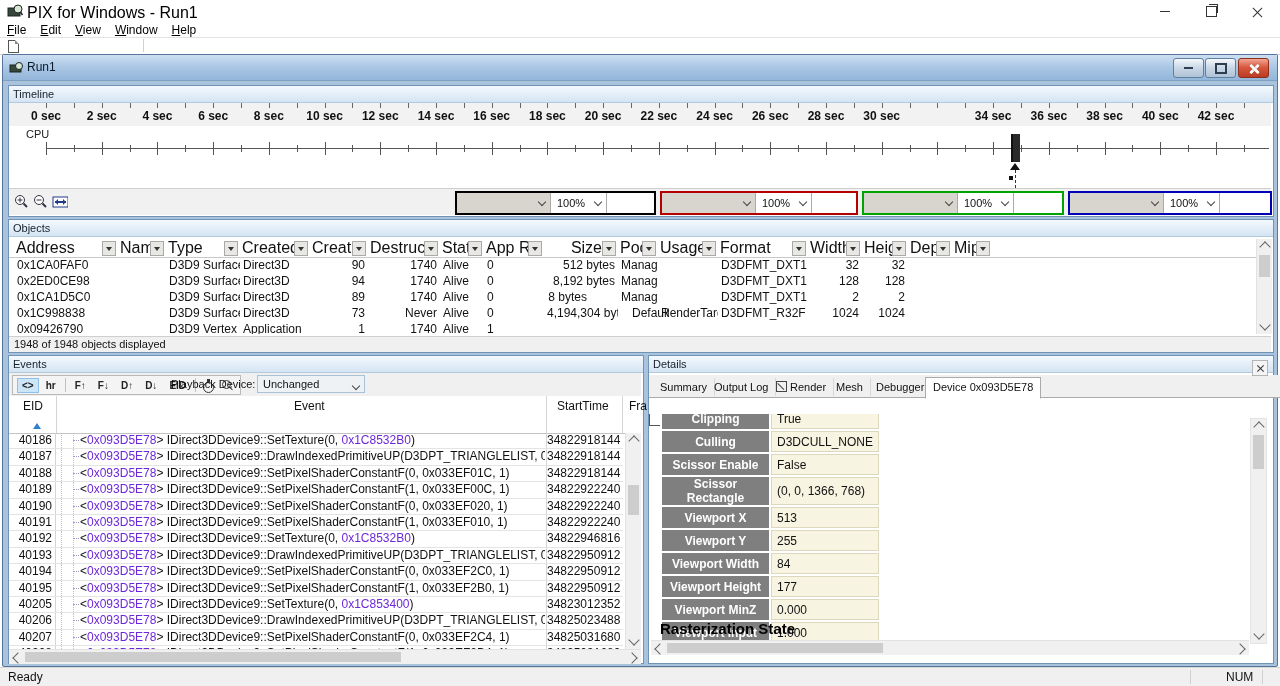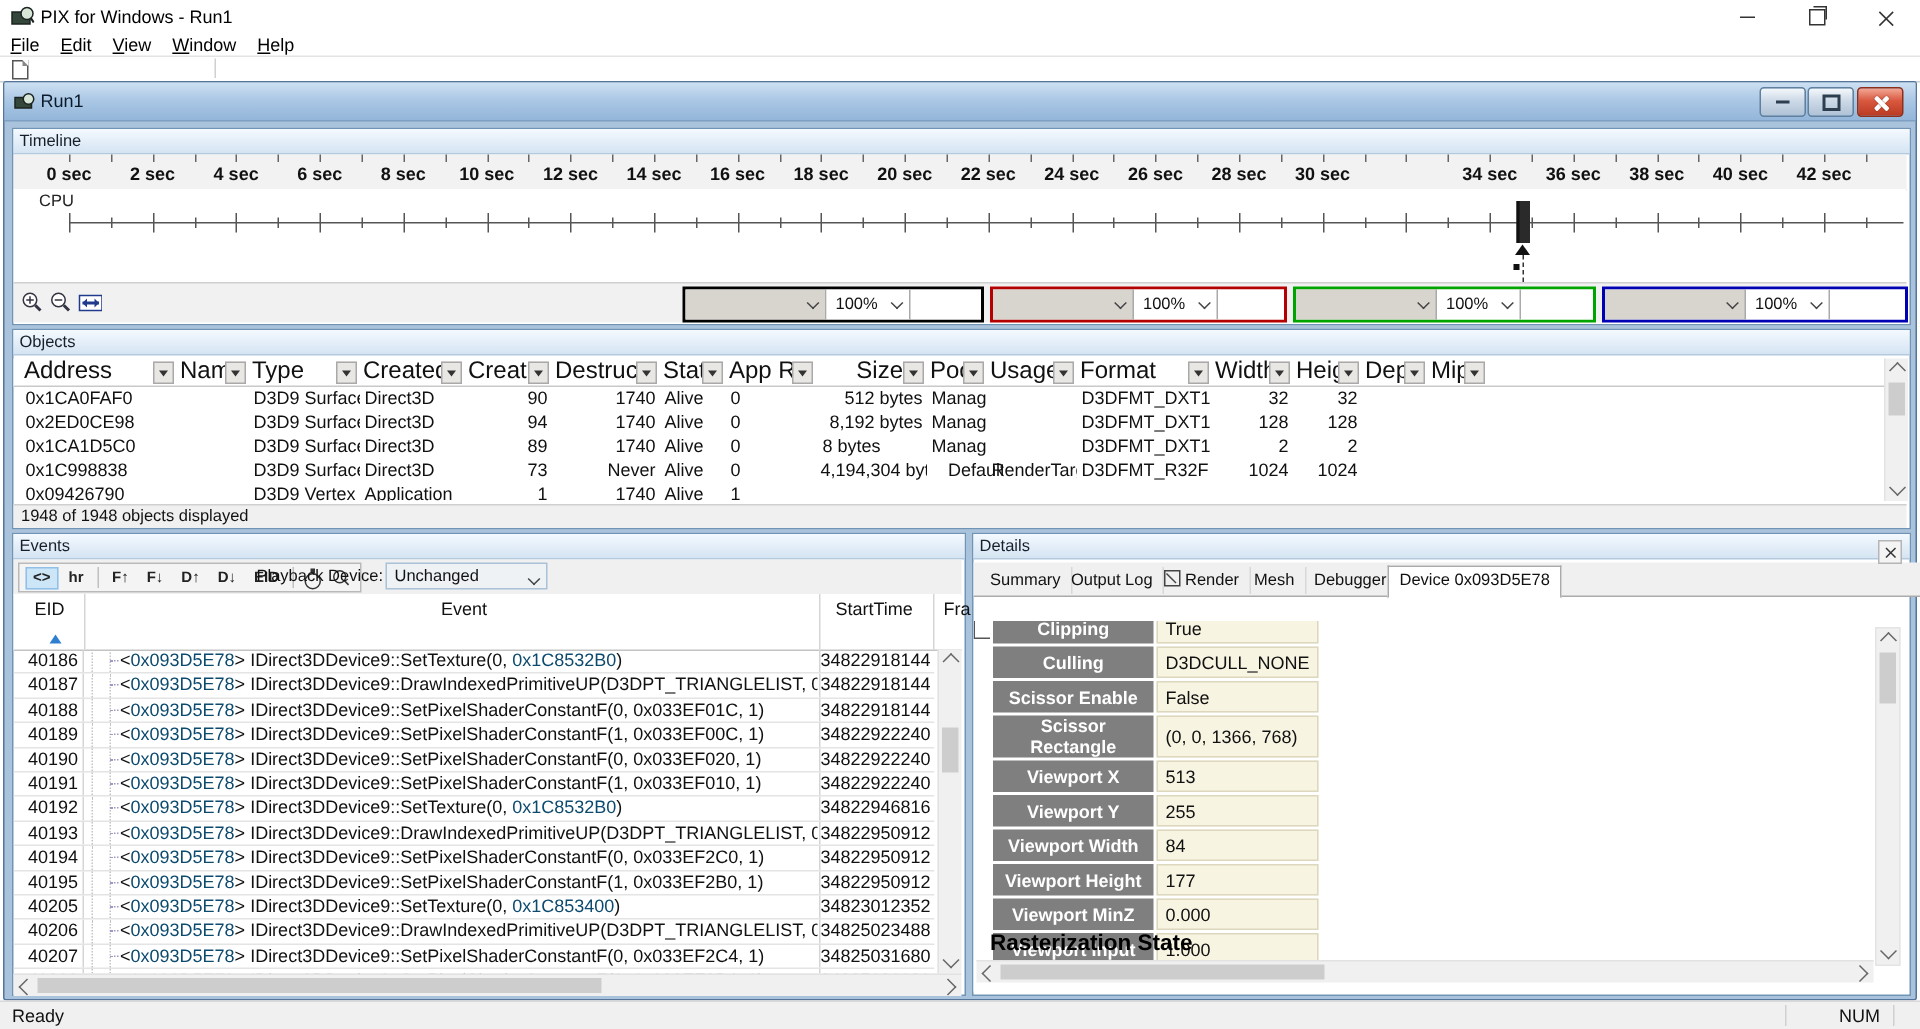--- a/index.html
+++ b/index.html
@@ -1,20 +1,20 @@
 <!DOCTYPE html>
 <html><head>
 <meta charset="utf-8">
 <style>
   html,body{margin:0;padding:0;width:1280px;height:686px;overflow:hidden;
     font-family:"Liberation Sans","DejaVu Sans",sans-serif;font-size:12px;color:#111;
     background:#fff;-webkit-font-smoothing:antialiased;}
   
   #titlebar{position:absolute;left:0;top:0;width:1280px;height:23px;background:#fff;}
-  #title-text{position:absolute;left:27px;top:4px;font-size:12px;color:#000}
+  #title-text{position:absolute;left:27px;top:4px;font-size:16px;color:#000}
   .wbtn{position:absolute;top:0;width:46px;height:23px;display:flex;align-items:center;justify-content:center}
   #btn-min .g{width:10px;height:1px;background:#333}
   #btn-max .g{width:9px;height:9px;border:1px solid #333;position:relative;background:#fff}
   #btn-max .g:before{content:"";position:absolute;left:2px;top:-3px;width:8px;height:8px;border-top:1px solid #333;border-right:1px solid #333}
   .xglyph{position:relative;width:11px;height:11px}
   .xglyph:before,.xglyph:after{content:"";position:absolute;left:5px;top:0;width:1px;height:13px;background:#333}
   .xglyph:before{transform:rotate(45deg)}.xglyph:after{transform:rotate(-45deg)}
   #menubar{position:absolute;left:0;top:23px;width:1280px;height:14px;background:#fff}
   .menu-item{display:inline-block;padding:0 7px;font-size:12px;color:#000;height:14px;line-height:14px}
   .ul{text-decoration:underline}
@@ -94,21 +94,21 @@
   .ev-hsep{position:absolute;top:0;height:37px;width:1px;background:#d5d5d5}
   .ev-hlab{position:absolute;top:3px;font-size:12px;color:#111}
   #ev-sort{position:absolute;left:24px;top:27px;border-left:4px solid transparent;border-right:4px solid transparent;border-bottom:6px solid #2f7fd0}
   #ev-rows{position:absolute;left:0;top:77px;width:614px;height:216px;overflow:hidden}
   .ev-row{position:relative;height:15.4px;border-bottom:1px solid #e4e4e4;font-size:12px}
   .ev-eid{position:absolute;left:0;top:0;width:43px;height:100%;text-align:right;padding-right:3px;border-right:1px solid #d5d5d5;line-height:15px}
   .ev-tree{position:absolute;left:52px;top:0;width:11px;height:100%;border-left:1px dotted #c3c3c3;border-right:1px dotted #c3c3c3}
   .ev-dash{position:absolute;left:64px;top:7px;width:6px;border-top:1px dotted #9a9ac8}
   .ev-text{position:absolute;left:71px;top:0;width:465px;height:100%;line-height:15px;white-space:nowrap;overflow:hidden}
   .ev-start{position:absolute;left:537px;top:0;width:73px;height:100%;line-height:15px;text-align:right;padding-right:3px;border-left:1px solid #d5d5d5;box-sizing:border-box}
-  .lnk{color:#0c4a6e}
+  .lnk{color:#6d28d9}
   
   #dt-tabs{position:absolute;left:0;top:19px;width:632px;height:22px;background:#f0f0f0;border-bottom:1px solid #ababab}
   .dtab{position:absolute;top:3px;height:18px;line-height:18px;font-size:11px;padding:0 7px;color:#111;border-right:1px solid #d8d8d8}
   .dtab.active{background:#fff;border:1px solid #ababab;border-bottom:1px solid #fff;top:2px;height:20px;line-height:19px;z-index:2}
   .render-ic{display:inline-block;width:9px;height:9px;border:1px solid #444;position:relative;margin-right:3px;vertical-align:-1px}
   .render-ic:before{content:"";position:absolute;left:1px;top:1px;width:9px;height:1px;background:#444;transform:rotate(45deg);transform-origin:0 0}
   #dt-close{position:absolute;right:5px;top:4px;width:14px;height:14px;border:1px solid #b5b5b5;background:#f4f4f4;display:flex;align-items:center;justify-content:center}
   .dx{position:relative;width:8px;height:8px}
   .dx:before,.dx:after{content:"";position:absolute;left:4px;top:0;width:1px;height:9px;background:#333}
   .dx:before{transform:rotate(45deg)}.dx:after{transform:rotate(-45deg)}

